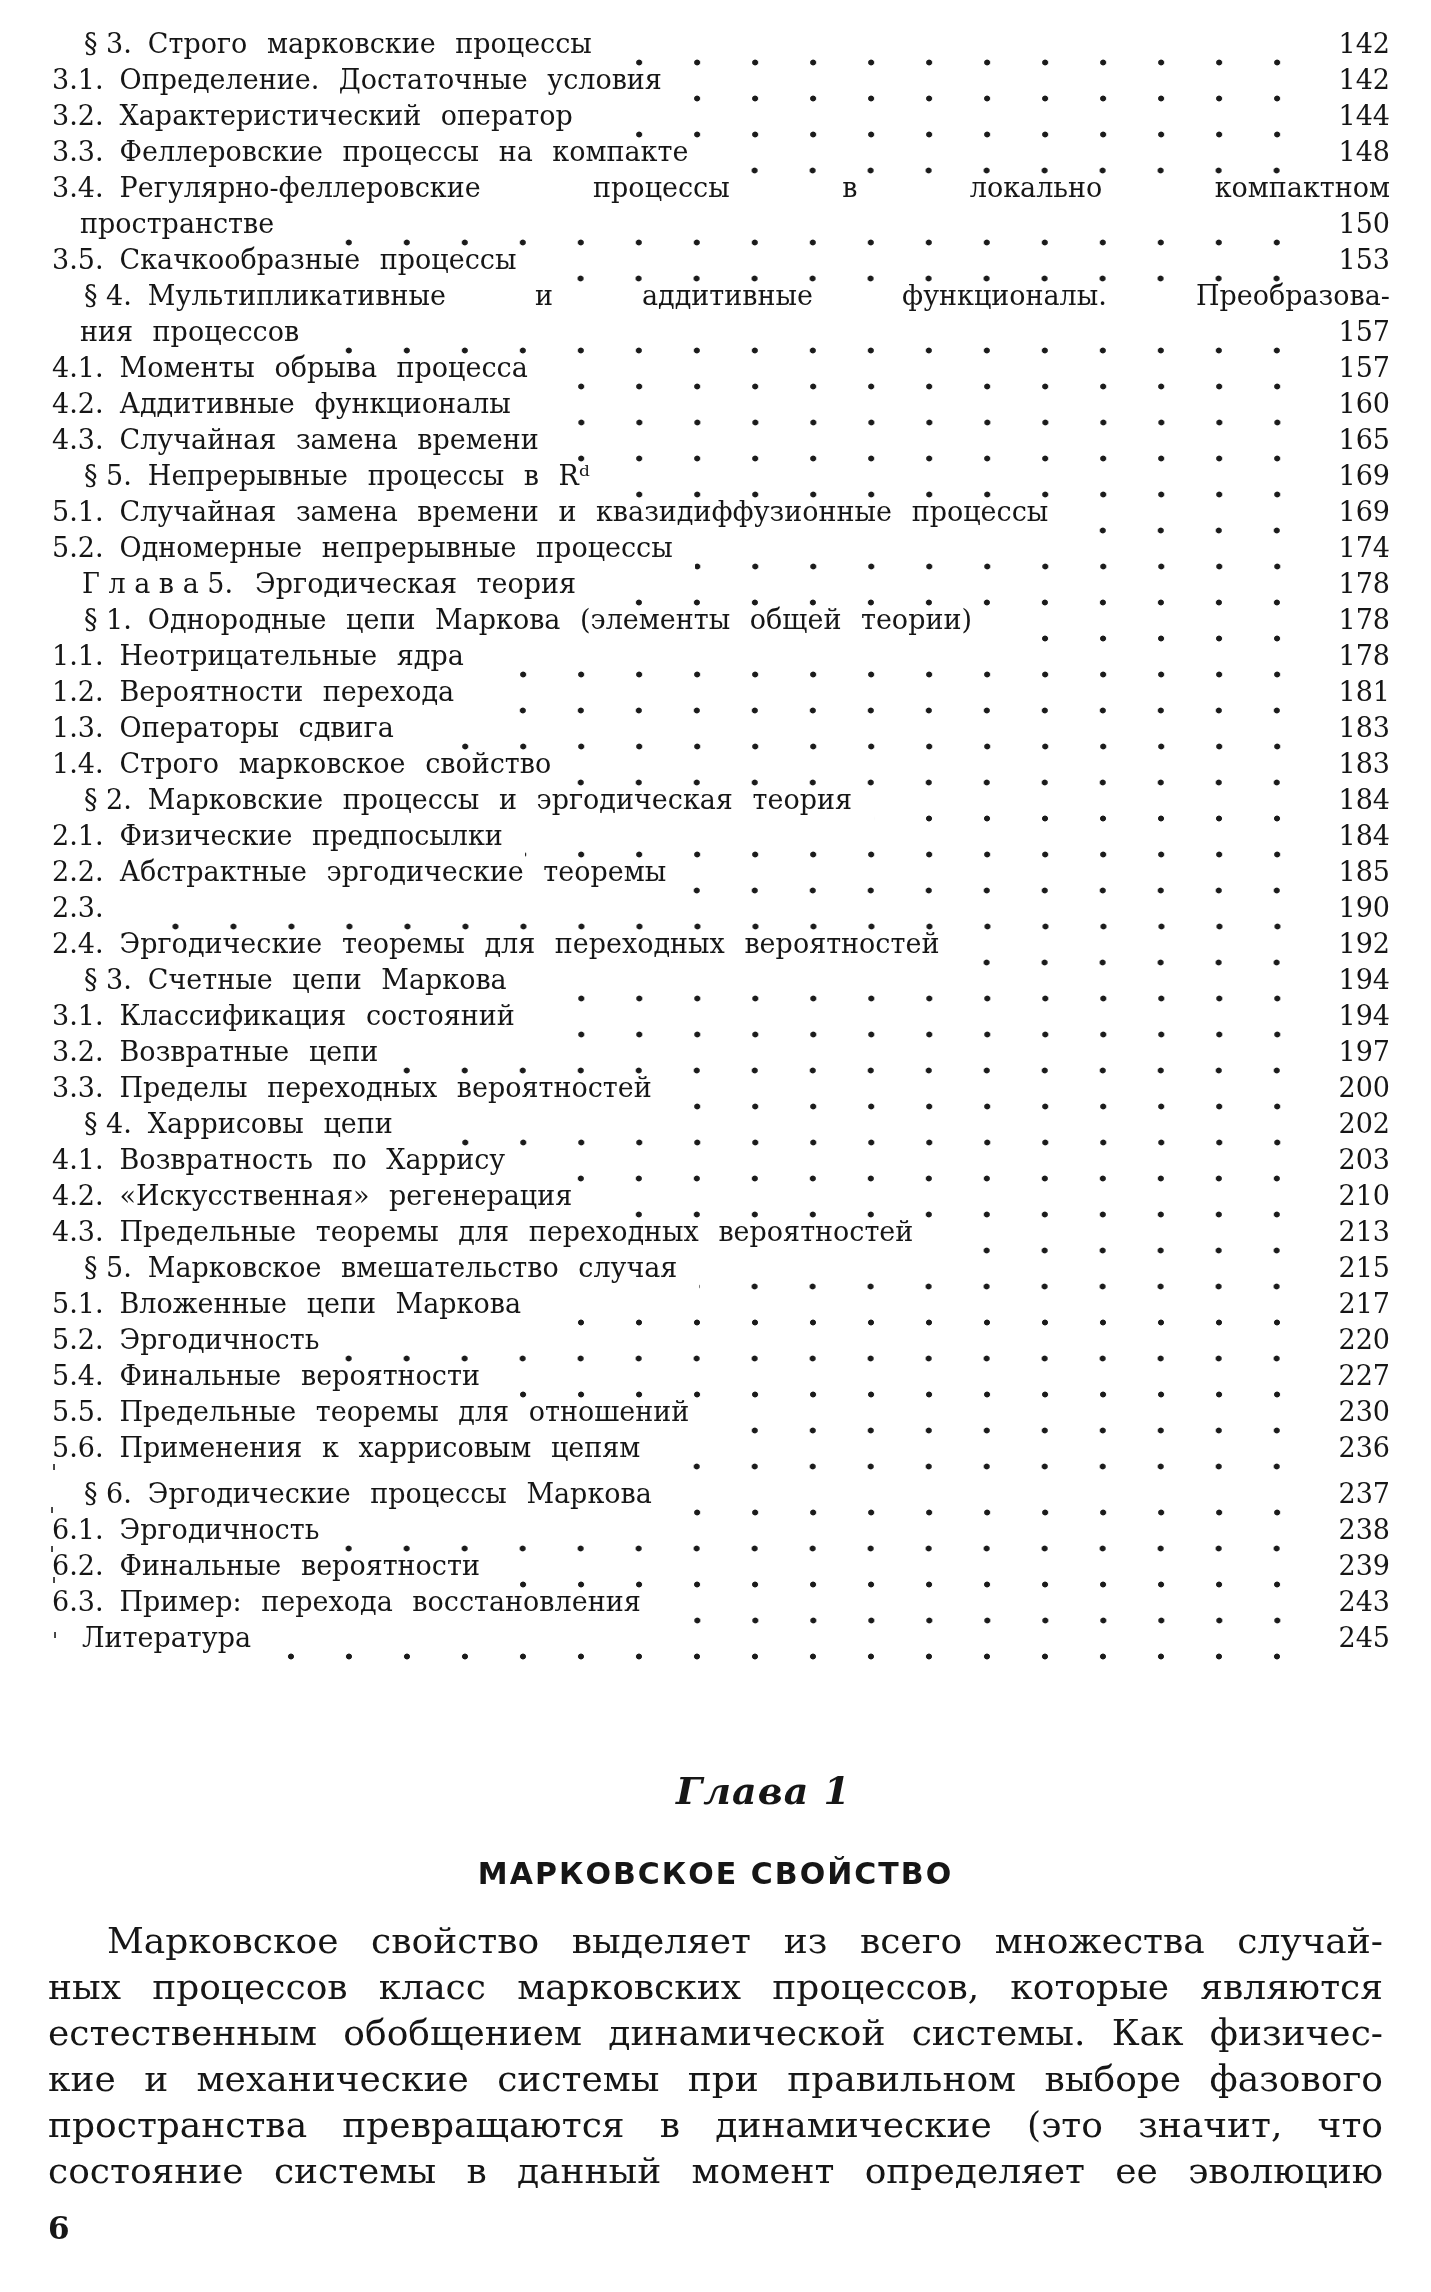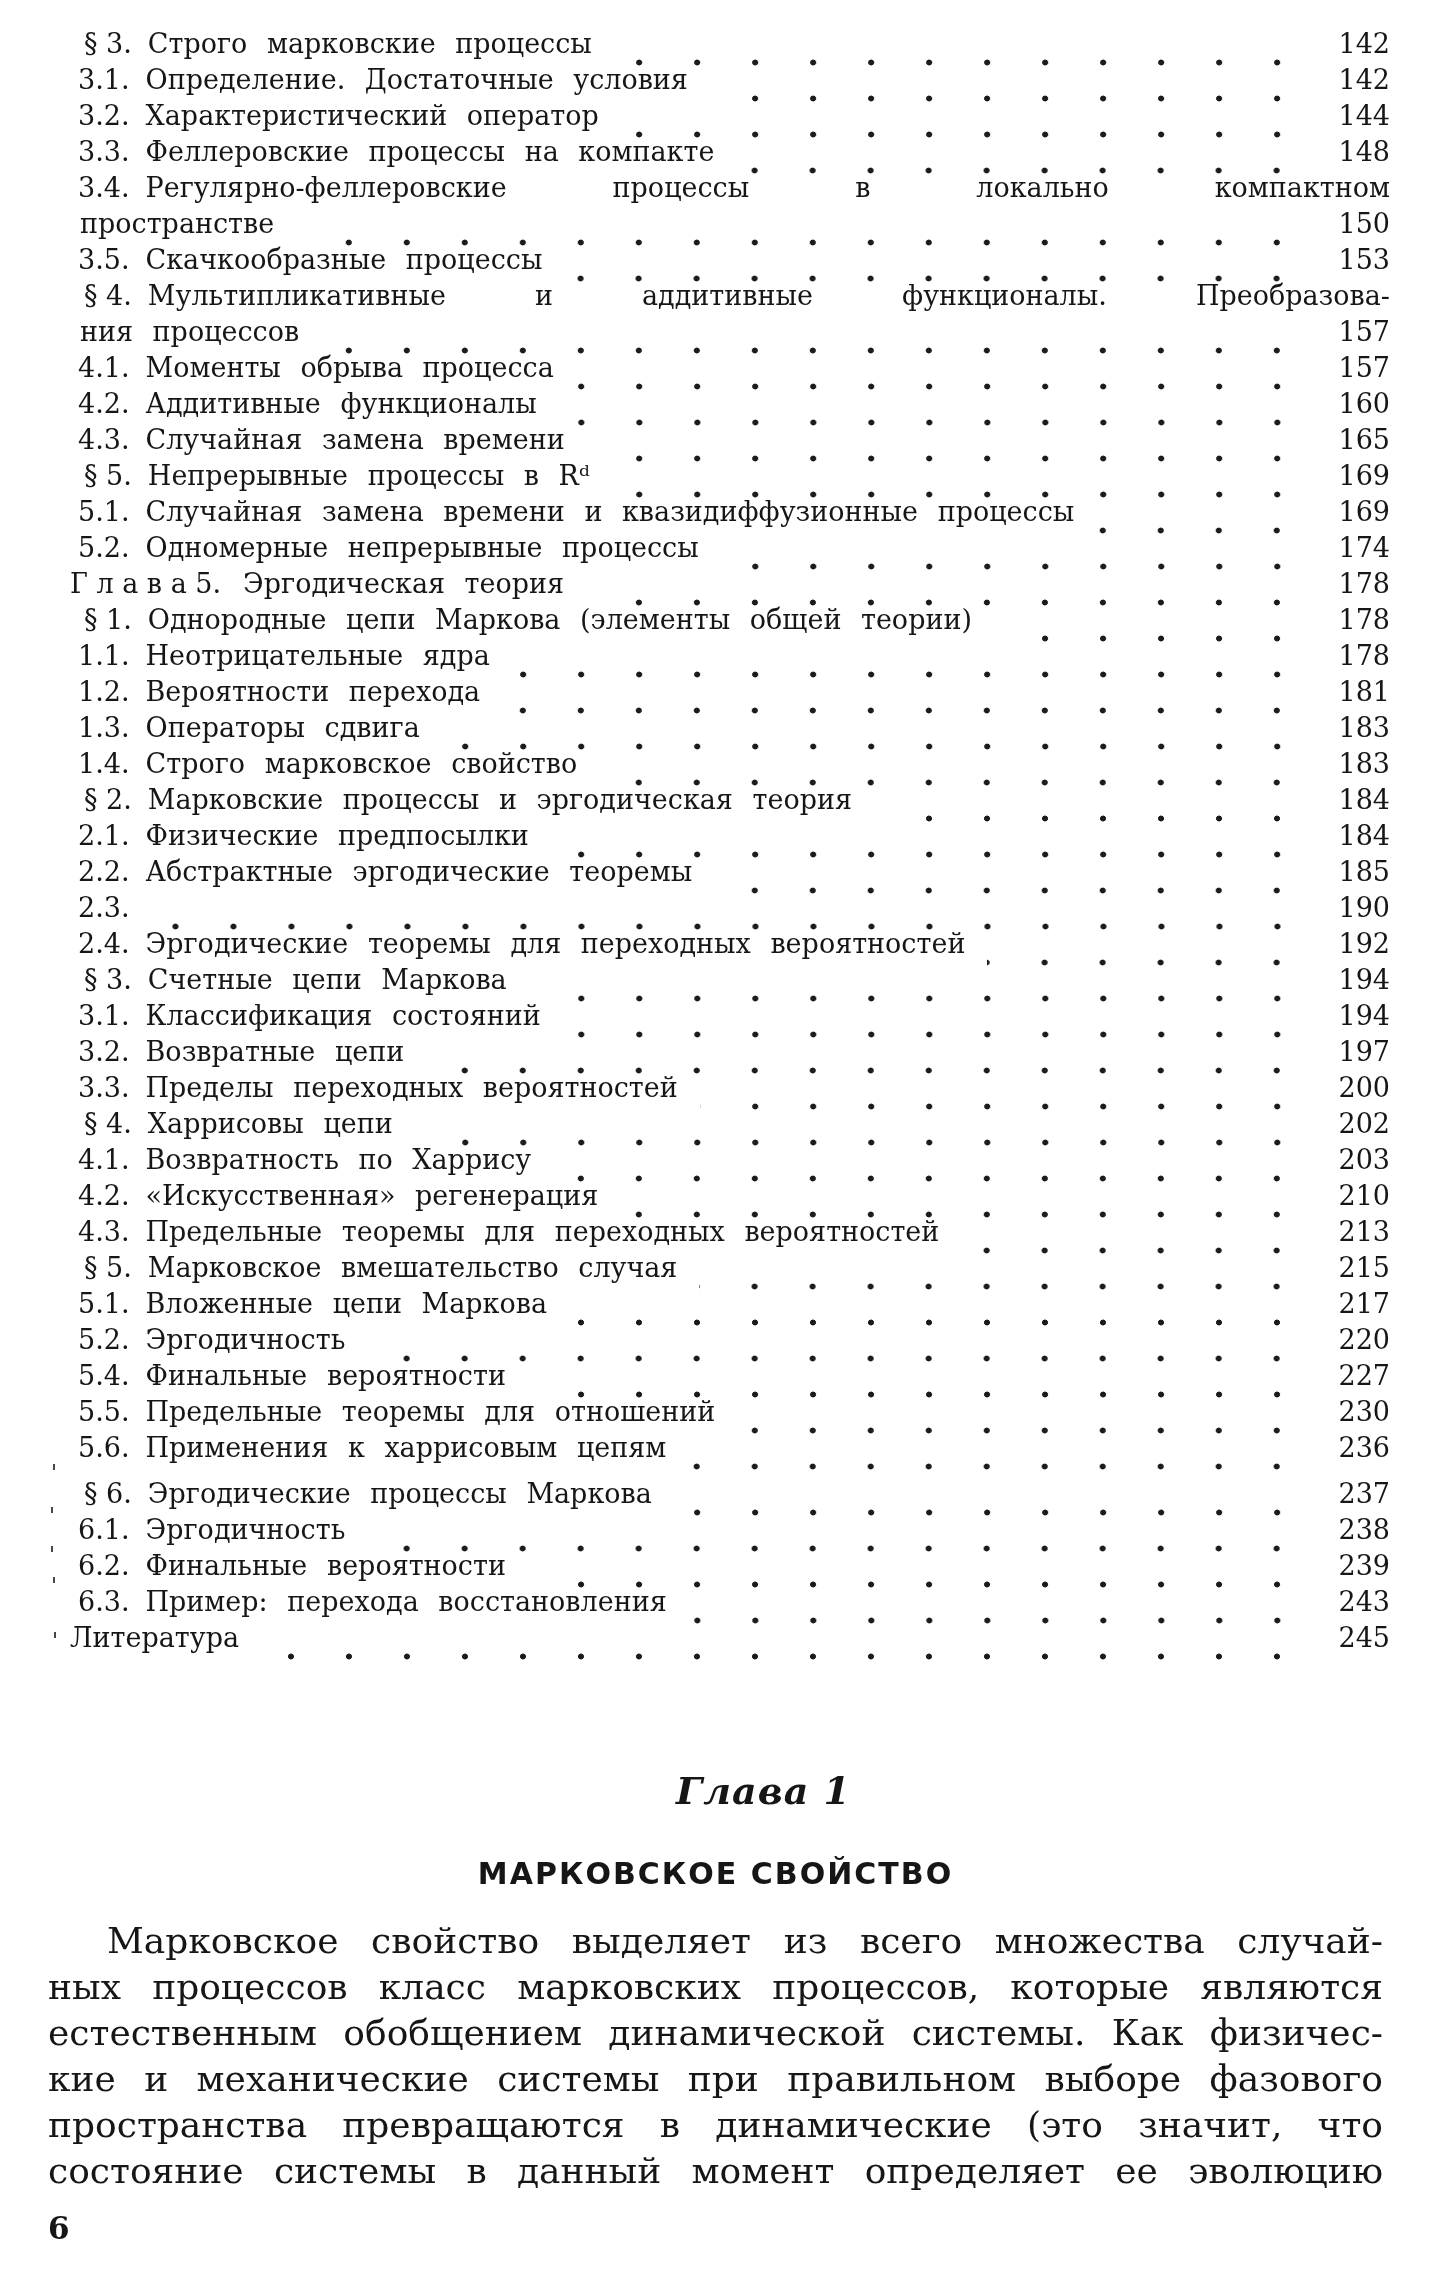--- a/index.html
+++ b/index.html
@@ -14,22 +14,22 @@
   }
   
   .toc{position:absolute;top:26px;left:0;right:0;}
   .row{
     display:flex;align-items:baseline;
     line-height:36px;font-size:27px;
     padding-right:41px;
   }
   .row.gap{margin-top:10px;}
   .k-sec{padding-left:84px;}
-  .k-sub{padding-left:78px;justify-content:center;}
-  .k-chap{padding-left:42px;margin-left:28px;}
+  .k-sub{padding-left:52px;justify-content:center;}
+  .k-chap{padding-left:82px;}
   .k-cont{padding-left:80px;}
   .num{white-space:pre;margin-right:16px;}
   .k-chap .num{margin-right:22px;}
   .t{word-spacing:11px;}
   .t.fill{flex:1;text-align:justify;text-align-last:justify;}
   .leader{
     flex:1 1 0;min-width:0;height:7px;
     margin-left:22px;margin-right:12px;
     background-image:radial-gradient(circle,#1b1b1b 2.6px,transparent 3.3px);
     background-size:58px 7px;

